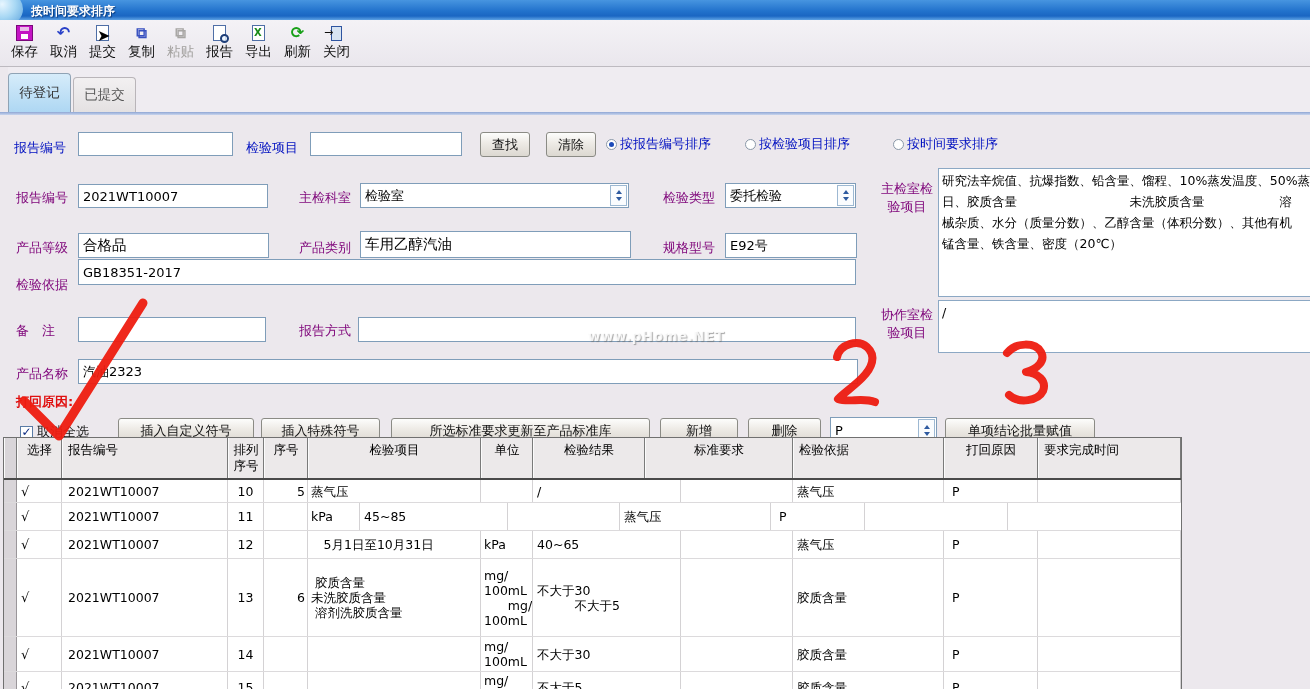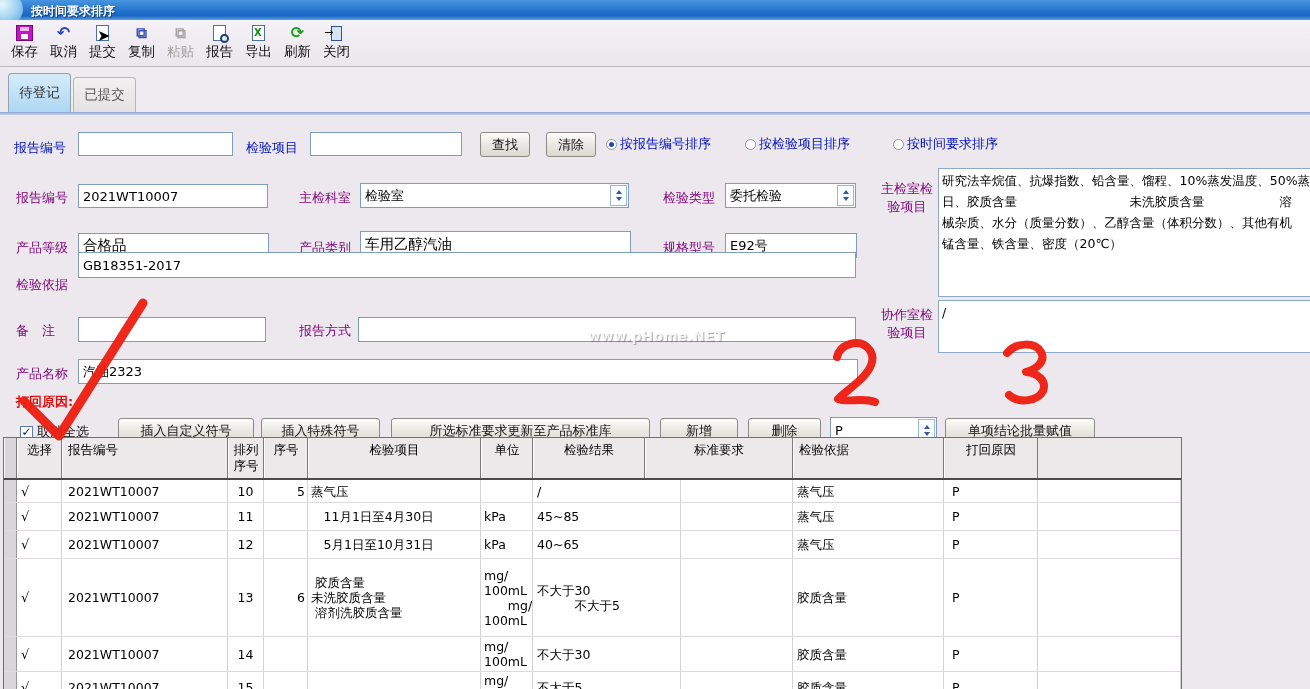--- a/index.html
+++ b/index.html
@@ -227,21 +227,21 @@
 锰含量、铁含量、密度（20℃）</div>
 
   <span class="plab" style="left:16px;top:239px;">产品等级</span>
   <div class="inp big" style="left:78px;top:233px;width:191px;height:25px;">合格品</div>
   <span class="plab" style="left:299px;top:239px;">产品类别</span>
   <div class="inp big" style="left:360px;top:231px;width:271px;height:27px;">车用乙醇汽油</div>
   <span class="plab" style="left:663px;top:239px;">规格型号</span>
   <div class="inp" style="left:725px;top:233px;width:132px;height:25px;">E92号</div>
 
   <span class="plab" style="left:16px;top:276px;">检验依据</span>
-  <div class="inp" style="left:78px;top:252px;width:778px;height:26px;">GB18351-2017</div>
+  <div class="inp" style="left:78px;top:259px;width:778px;height:26px;">GB18351-2017</div>
 
   <span class="plab" style="left:16px;top:322px;">备　注</span>
   <div class="inp" style="left:78px;top:317px;width:188px;height:25px;"></div>
   <span class="plab" style="left:299px;top:322px;">报告方式</span>
   <div class="inp" style="left:358px;top:317px;width:498px;height:25px;"></div>
   <span class="plab" style="left:877px;top:306px;width:60px;text-align:center;white-space:normal;">协作室检验项目</span>
   <div class="txtarea" style="left:938px;top:300px;width:374px;height:53px;">/</div>
 
   <span class="plab" style="left:16px;top:365px;">产品名称</span>
   <div class="inp" style="left:78px;top:359px;width:780px;height:25px;">汽油2323</div>
@@ -273,20 +273,21 @@
         <div class="hc hc2 hl" style="width: 166px;">报告编号</div>
         <div class="hc hc3" style="width: 36px;">排列
 序号</div>
         <div class="hc hc4" style="width: 44px;">序号</div>
         <div class="hc hc5" style="width: 173px;">检验项目</div>
         <div class="hc hc6" style="width: 52px;">单位</div>
         <div class="hc hc8" style="width: 112px;">检验结果</div>
         <div class="hc hc7" style="width: 148px;">标准要求</div>
         <div class="hc hc9 hl" style="width: 151px;">检验依据</div>
         <div class="hc hc10" style="width: 94px;">打回原因</div>
+        <div class="hc hc11 hl" style="width: 143px;">要求完成时间</div>
       </div>
       <div class="brow" style="height: 22px;">
         <div class="bc bc0" style="width: 13px;"></div>
         <div class="bc bc1" style="width: 45px;">√</div>
         <div class="bc bc2" style="width: 166px;">2021WT10007</div>
         <div class="bc bc3" style="width: 36px;">10</div>
         <div class="bc bc4" style="width: 44px;">5</div>
         <div class="bc bc5" style="width: 173px;">蒸气压</div>
         <div class="bc bc6" style="width: 52px;"></div>
         <div class="bc bc7" style="width: 148px;">/</div>
@@ -294,21 +295,20 @@
         <div class="bc bc9" style="width: 151px;">蒸气压</div>
         <div class="bc bc10" style="width: 94px;">P</div>
         <div class="bc bc11" style="width: 143px;"></div>
       </div>
       <div class="brow" style="height: 27px;">
         <div class="bc bc0" style="width: 13px;"></div>
         <div class="bc bc1" style="width: 45px;">√</div>
         <div class="bc bc2" style="width: 166px;">2021WT10007</div>
         <div class="bc bc3" style="width: 36px; text-align: right;">11</div>
         <div class="bc bc4" style="width: 44px;"></div>
-        <div class="bc bc5" style="width: 173px;">　11月1日至4月30日</div>
         <div class="bc bc6" style="width: 52px;">kPa</div>
         <div class="bc bc7" style="width: 148px;">45~85</div>
         <div class="bc bc8" style="width: 112px;"></div>
         <div class="bc bc9" style="width: 151px;">蒸气压</div>
         <div class="bc bc10" style="width: 94px;">P</div>
         <div class="bc bc11" style="width: 143px;"></div>
       </div>
       <div class="brow" style="height: 27px;">
         <div class="bc bc0" style="width: 13px;"></div>
         <div class="bc bc1" style="width: 45px;">√</div>

